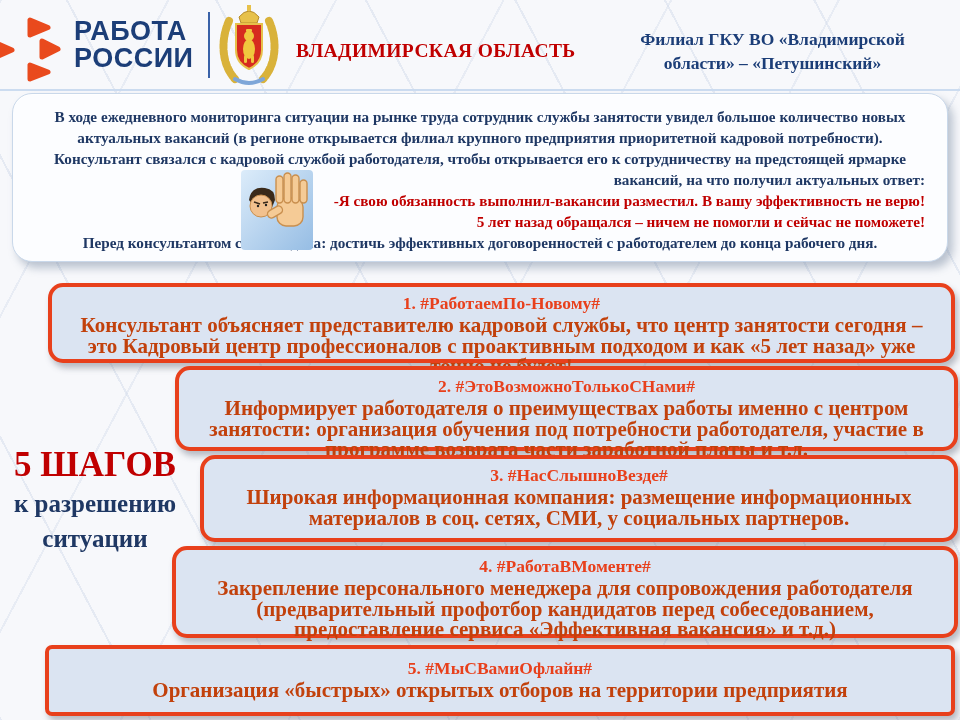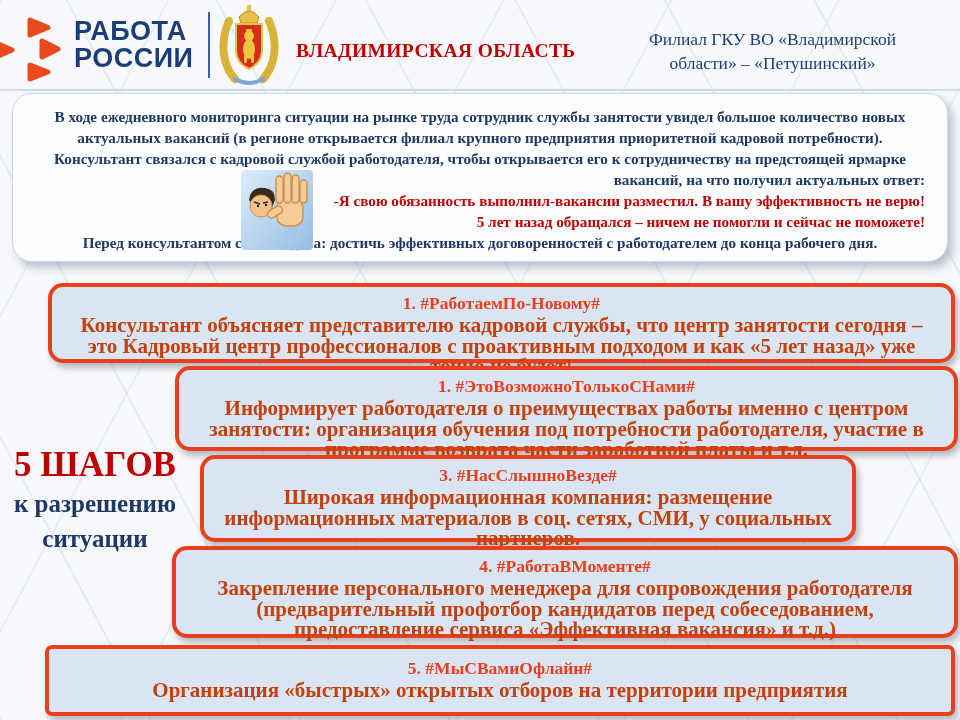--- a/index.html
+++ b/index.html
@@ -15,21 +15,21 @@
   }
   
   .header{position:absolute;left:0;top:0;width:100%;height:89px;border-bottom:2px solid #ccdcf0;}
   .logo-tris{position:absolute;left:0;top:4px;width:66px;height:82px;overflow:hidden;}
   .logo-text{position:absolute;left:74px;top:18px;color:#1c3e78;
     font-family:"Liberation Sans", sans-serif;font-weight:bold;font-size:27px;line-height:27px;letter-spacing:.5px;}
   .hdr-divider{position:absolute;left:208px;top:12px;width:2px;height:66px;background:#3a62a8;}
   .coat{position:absolute;left:217px;top:3px;}
   .region{position:absolute;left:296px;top:40px;color:#c00000;font-weight:bold;font-size:19.5px;letter-spacing:.4px;}
   .branch{position:absolute;left:600px;top:27px;width:345px;text-align:center;
-    color:#1c3e78;font-weight:normal;font-size:17.5px;line-height:24px;}
+    color:#1c3e78;font-weight:bold;font-size:17.5px;line-height:24px;}
   
   .scenario{
     position:absolute;left:12px;top:93px;width:936px;height:169px;box-sizing:border-box;
     background:#fcfdff;border:1px solid #c9d8ea;border-radius:20px;
     box-shadow:5px 6px 9px rgba(96,114,142,.40), inset 0 1px 0 #ffffff;
     padding:12px 16px 6px 16px;
     color:#1f3864;font-weight:bold;font-size:15.2px;line-height:21px;text-align:center;
   }
   .scenario .rightline{text-align:right;padding-right:6px;}
   .scenario .red{color:#c00000;}
@@ -43,21 +43,21 @@
   .card{
     position:absolute;box-sizing:border-box;
     background:#dbe4f2;border:4px solid #e8401c;border-radius:15px;
     box-shadow:3px 5px 6px rgba(104,110,126,.45);
     padding:5px 14px;text-align:center;font-family:Liberation Serif, serif;
   }
   .card .title{color:#e8401c;font-weight:bold;font-size:17.5px;line-height:23px;}
   .card .body{color:#c2410c;font-weight:bold;font-size:21px;line-height:20.5px;}
   .card1{left:48px;top:283px;width:907px;height:80px;}
   .card2{left:175px;top:366px;width:783px;height:85px;}
-  .card3{left:200px;top:455px;width:656px;height:87px;}
+  .card3{left:200px;top:455px;width:758px;height:87px;}
   .card4{left:172px;top:546px;width:786px;height:92px;}
   .card5{left:45px;top:645px;width:910px;height:71px;padding-top:8px;border-radius:7px;}
 </style>
 </head>
 <body>
 
 <div class="slide">
 
   <div class="header">
 
@@ -149,21 +149,21 @@
     <div class="sub">к разрешению</div>
     <div class="sub">ситуации</div>
   </div>
 
   <div class="card card1">
     <div class="title">1.   #РаботаемПо-Новому#</div>
     <div class="body">Консультант  объясняет представителю кадровой службы, что центр занятости   сегодня – это Кадровый центр профессионалов с проактивным подходом  и  как «5 лет назад» уже точно не будет!</div>
   </div>
 
   <div class="card card2">
-    <div class="title">1. #ЭтоВозможноТолькоСНами#</div>
+    <div class="title">2. #ЭтоВозможноТолькоСНами#</div>
     <div class="body">Информирует работодателя о преимуществах работы именно с центром занятости:  организация обучения под потребности работодателя, участие в программе  возврата части заработной платы и т.д.</div>
   </div>
 
   <div class="card card3">
     <div class="title">3. #НасСлышноВезде#</div>
     <div class="body">Широкая информационная компания: размещение информационных материалов  в соц. сетях, СМИ, у социальных партнеров.</div>
   </div>
 
   <div class="card card4">
     <div class="title">4. #РаботаВМоменте#</div>

